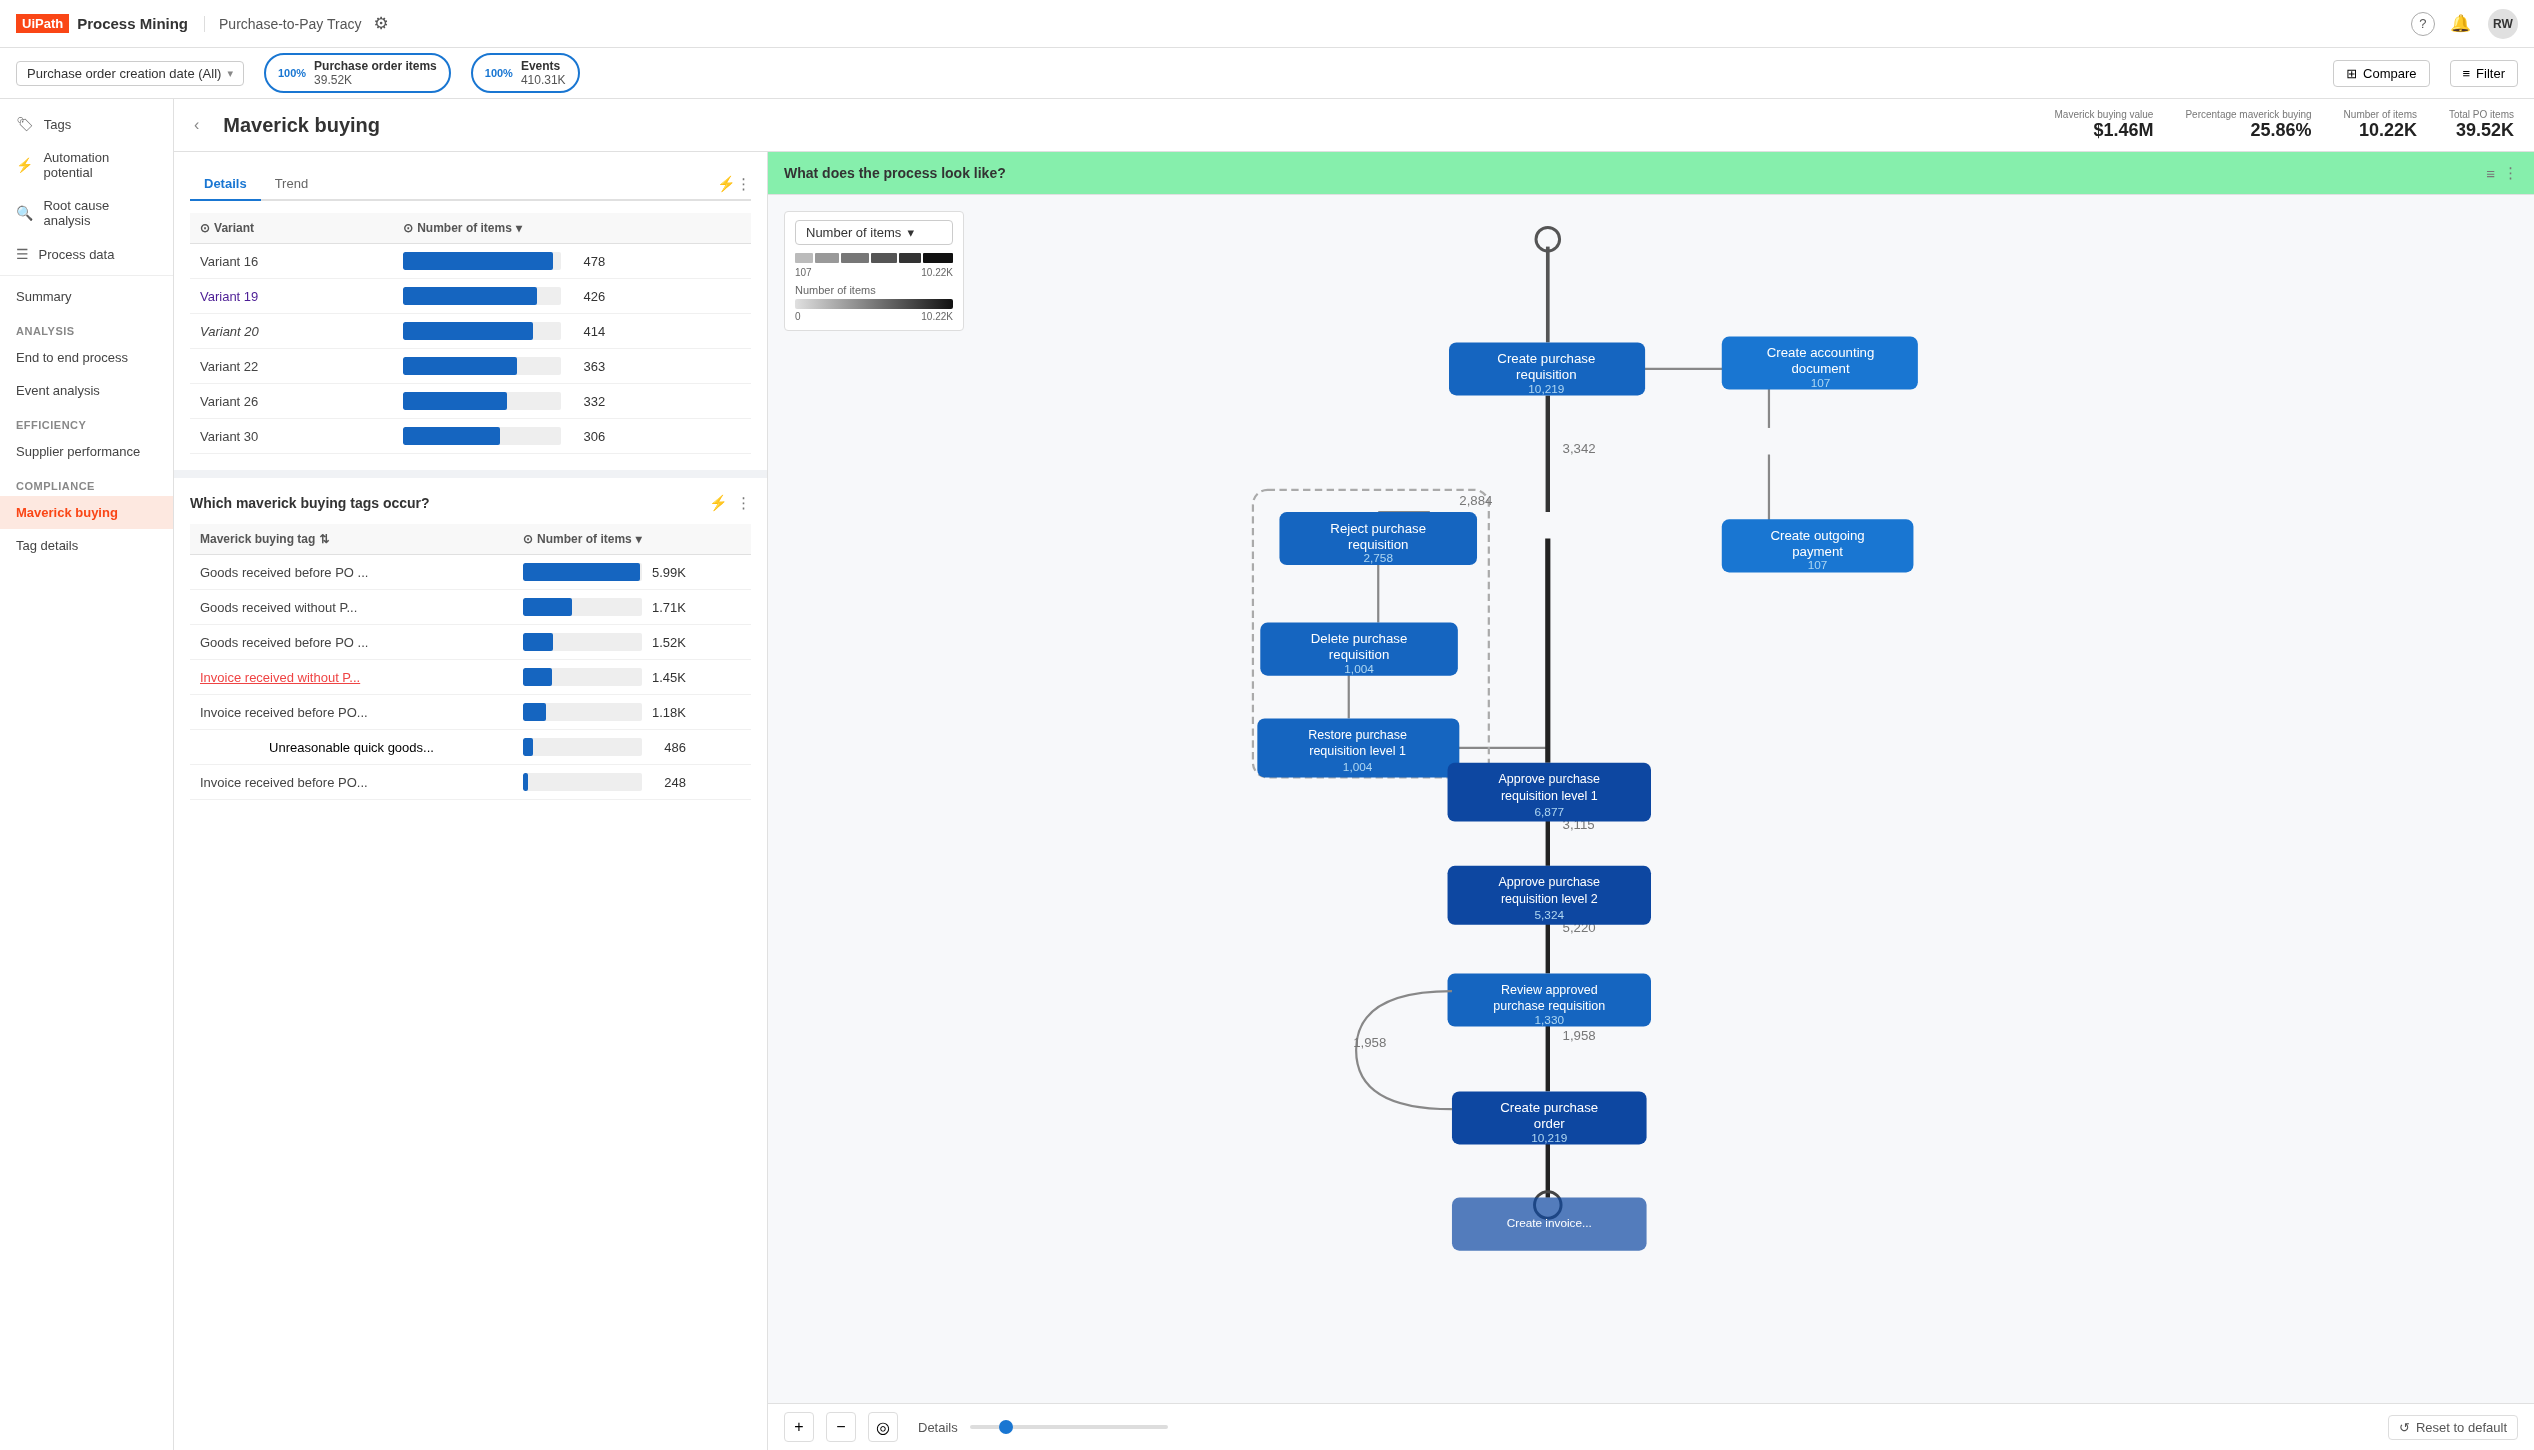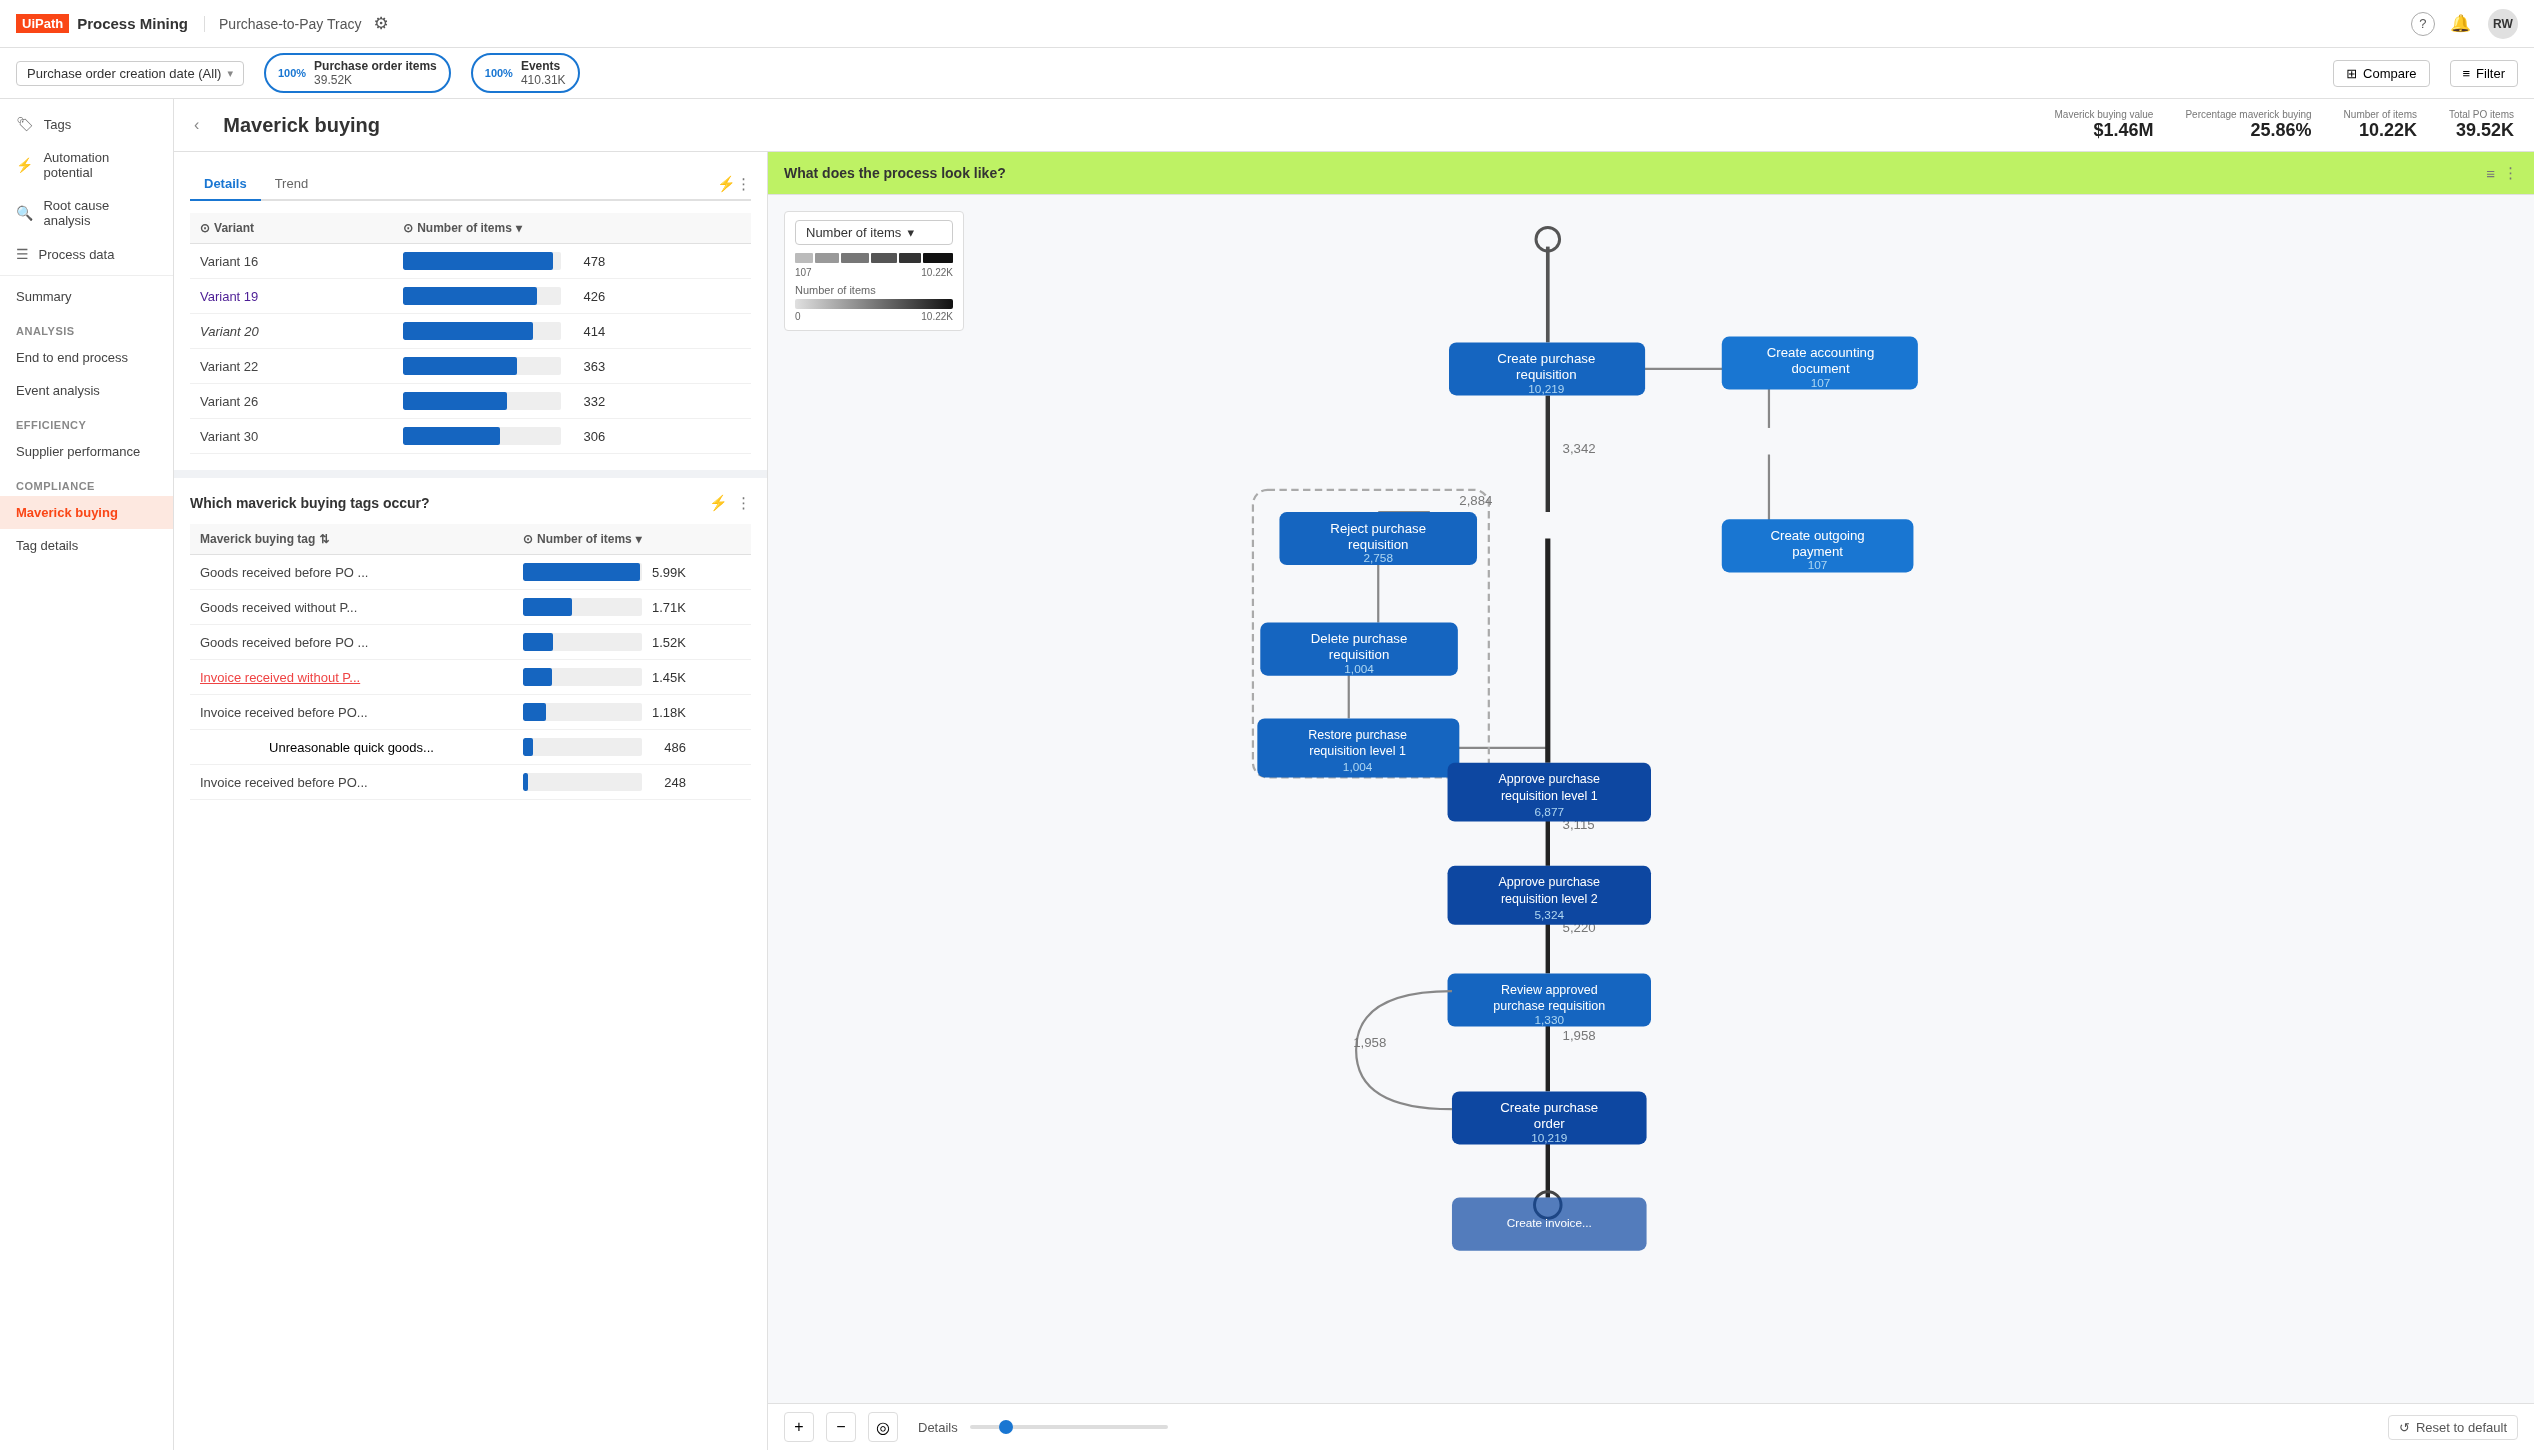--- a/index.html
+++ b/index.html
@@ -116,21 +116,21 @@
     .bar-bg { flex: 1; height: 18px; background: #eee; border-radius: 2px; overflow: hidden; max-width: 158px; }
     .bar-fill { height: 100%; background: #1565c0; border-radius: 2px; }
     .bar-val { font-size: 13px; color: #333; min-width: 36px; text-align: right; }
 
     
     .section-sep { height: 8px; background: #f0f2f5; }
 
     
     .process-header {
       display: flex; align-items: center; padding: 12px 16px;
-      background: #bef264; border-bottom: 1px solid #e0e0e0;
+      background: #86efac; border-bottom: 1px solid #e0e0e0;
     }
     .process-title { font-size: 14px; font-weight: 600; flex: 1; }
     .process-actions { display: flex; gap: 8px; }
 
     .process-graph {
       position: relative; width: 100%; height: calc(100% - 89px);
       background: #f7f8fa; overflow: hidden;
     }
 
     

